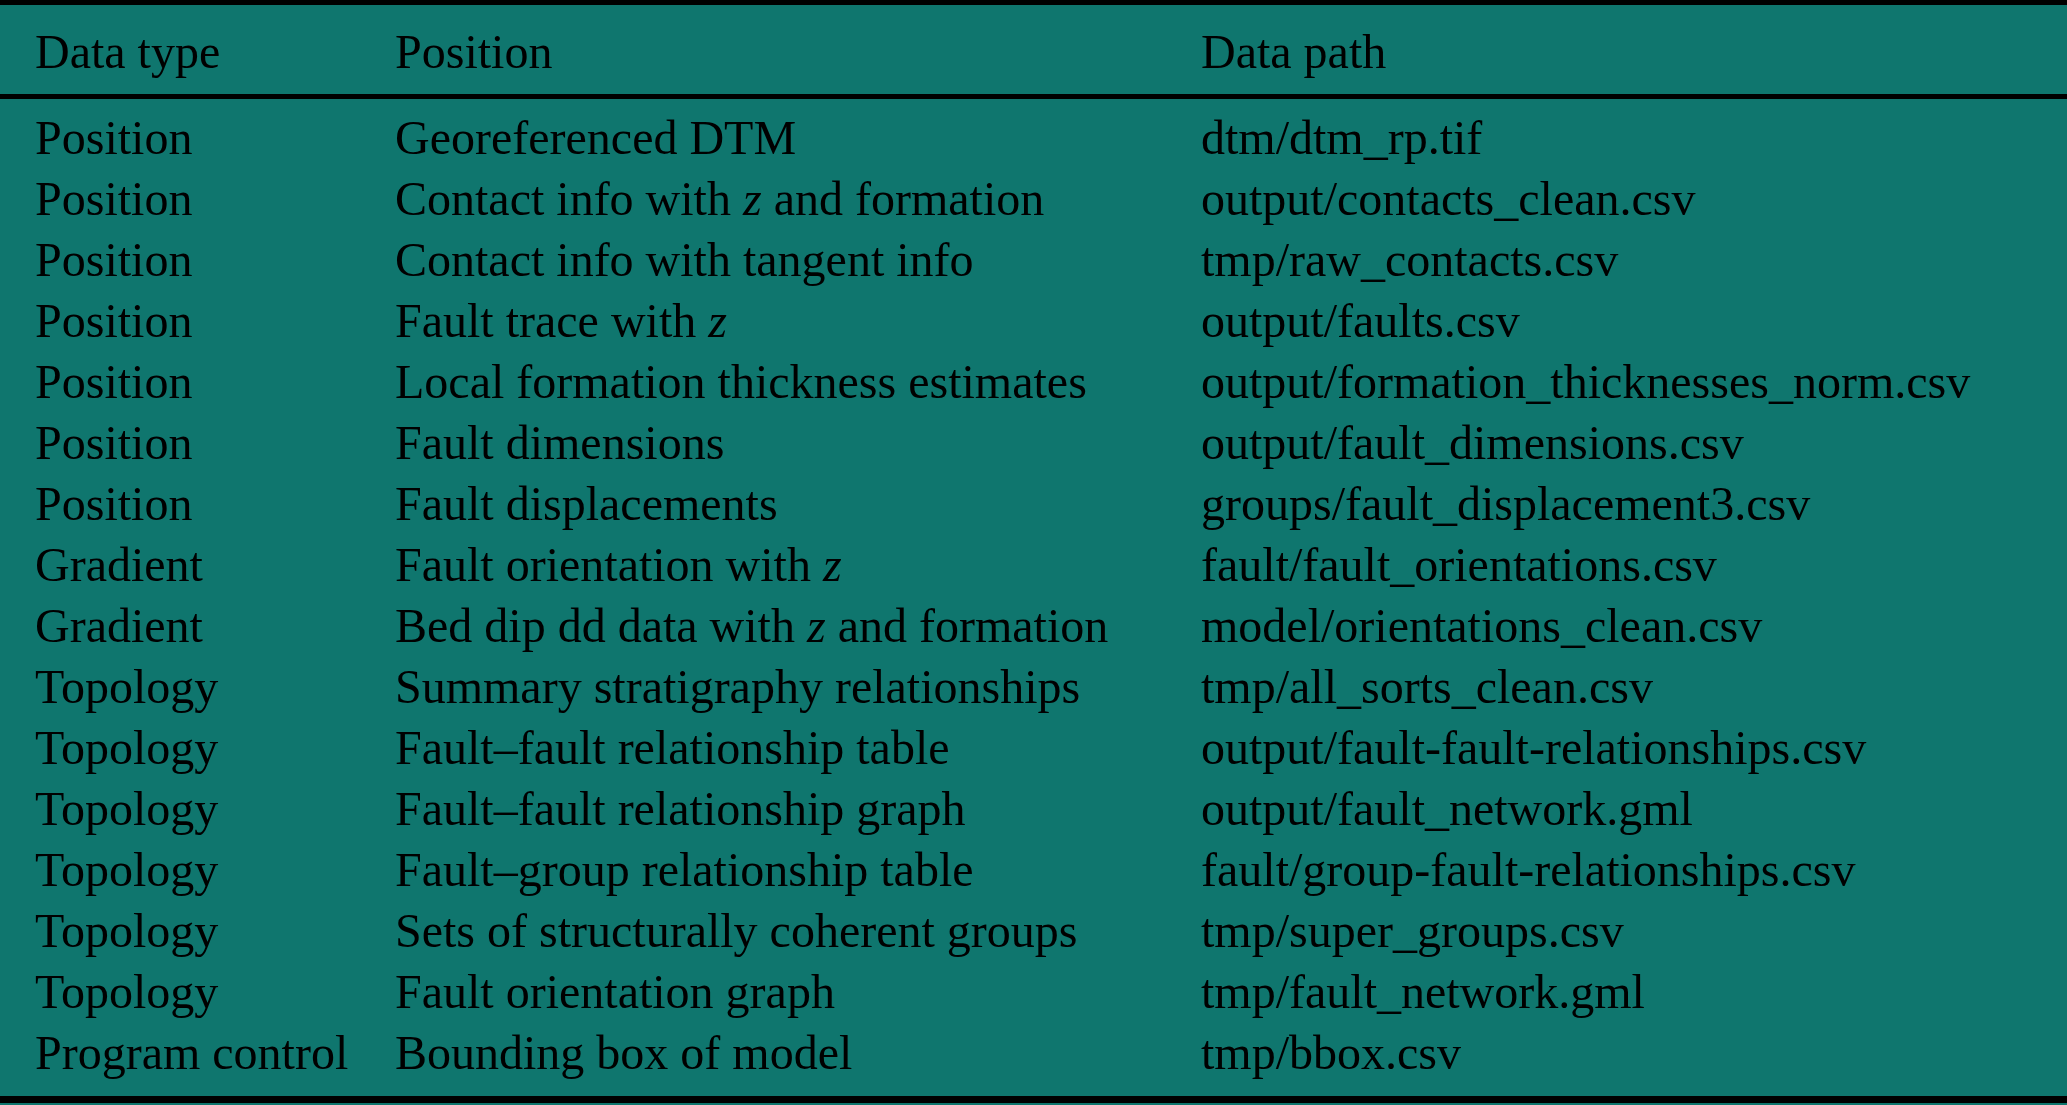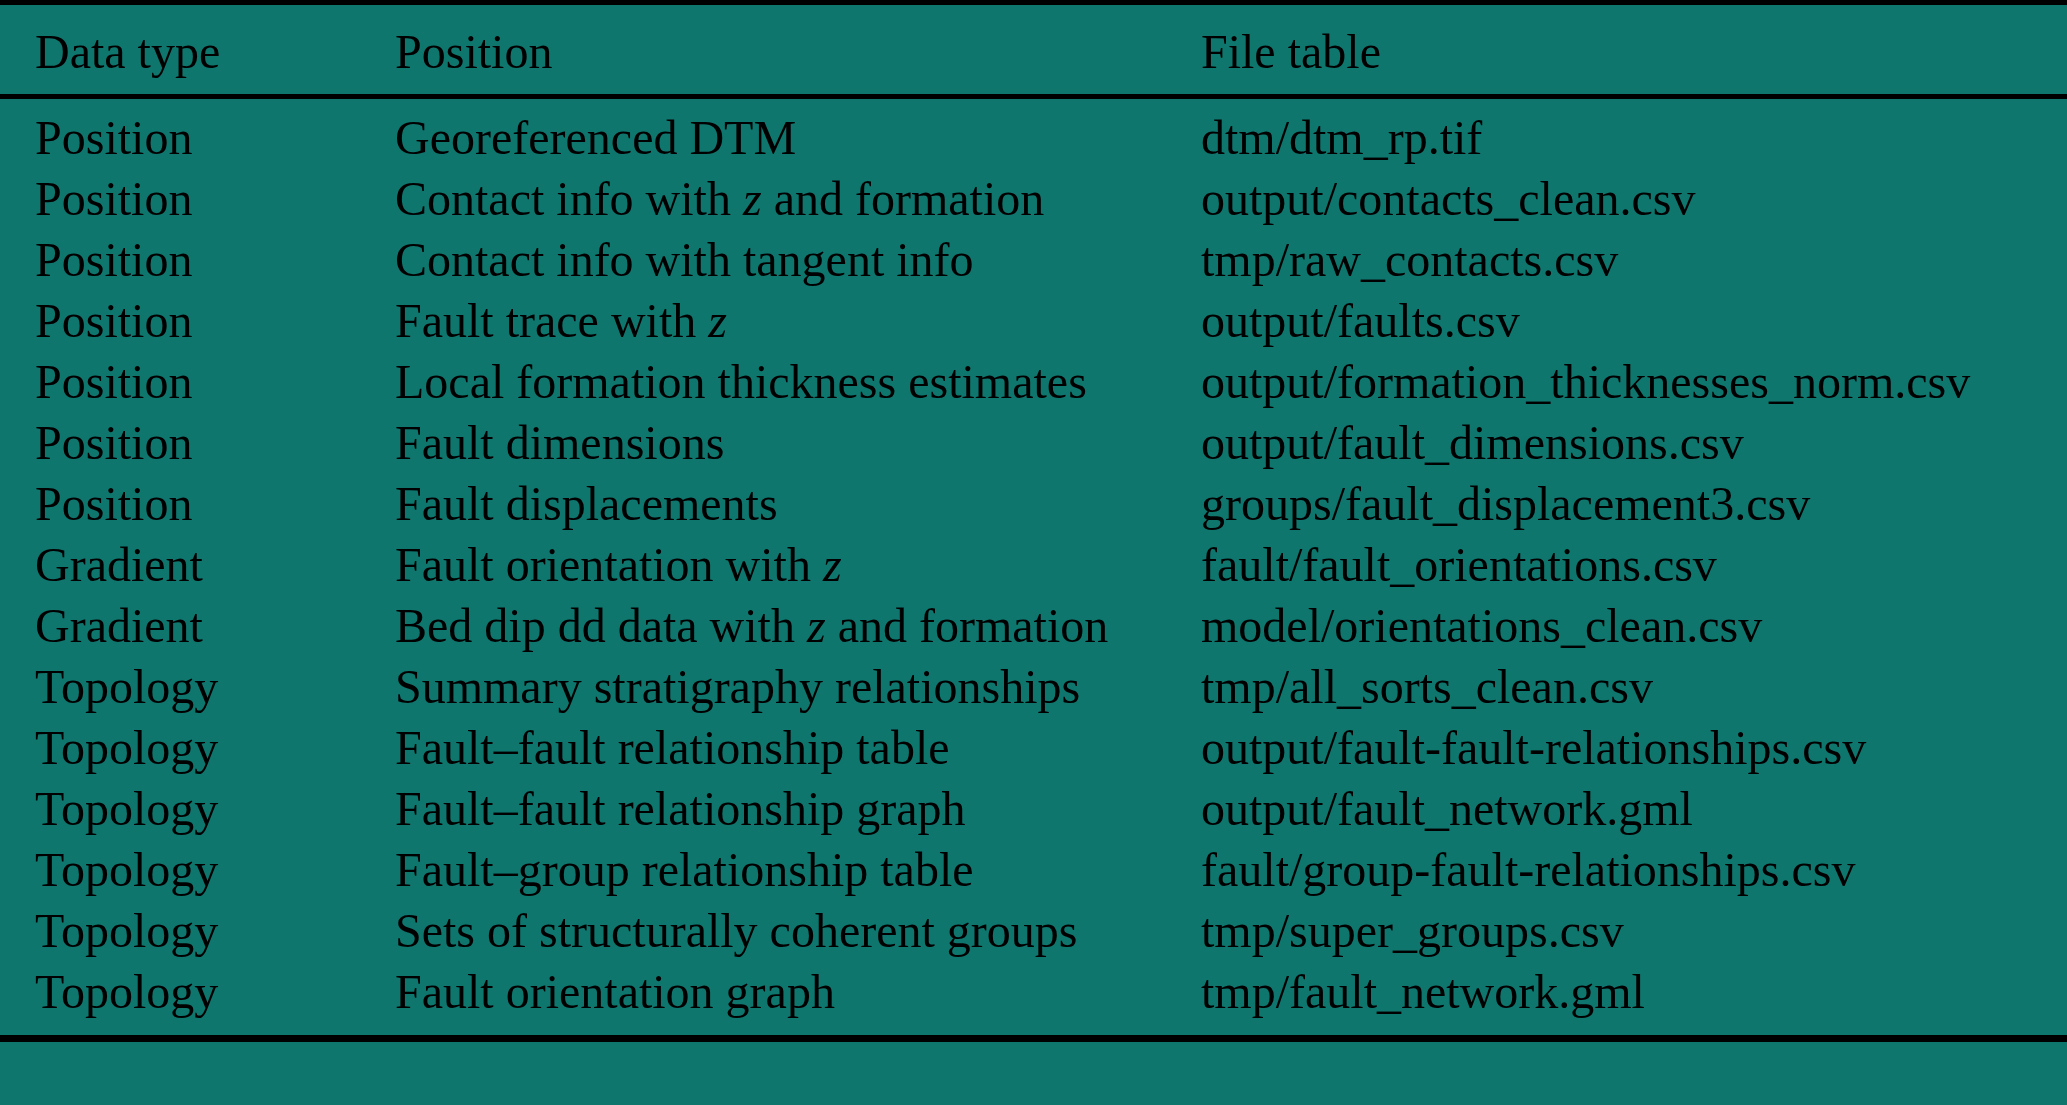--- a/index.html
+++ b/index.html
@@ -52,21 +52,21 @@
   <table class="data-table">
     <colgroup>
       <col class="c1">
       <col class="c2">
       <col class="c3">
     </colgroup>
     <thead>
       <tr>
         <th>Data type</th>
         <th>Position</th>
-        <th>File table</th>
+        <th>Data path</th>
       </tr>
     </thead>
     <tbody>
         <tr>
           <td>Position</td>
           <td>Georeferenced DTM</td>
           <td>dtm/dtm_rp.tif</td>
         </tr>
         <tr>
           <td>Position</td>
@@ -131,15 +131,20 @@
         <tr>
           <td>Topology</td>
           <td>Sets of structurally coherent groups</td>
           <td>tmp/super_groups.csv</td>
         </tr>
         <tr>
           <td>Topology</td>
           <td>Fault orientation graph</td>
           <td>tmp/fault_network.gml</td>
         </tr>
+        <tr>
+          <td>Program control</td>
+          <td>Bounding box of model</td>
+          <td>tmp/bbox.csv</td>
+        </tr>
       </tbody>
   </table>
 </div>
 
 </body></html>

